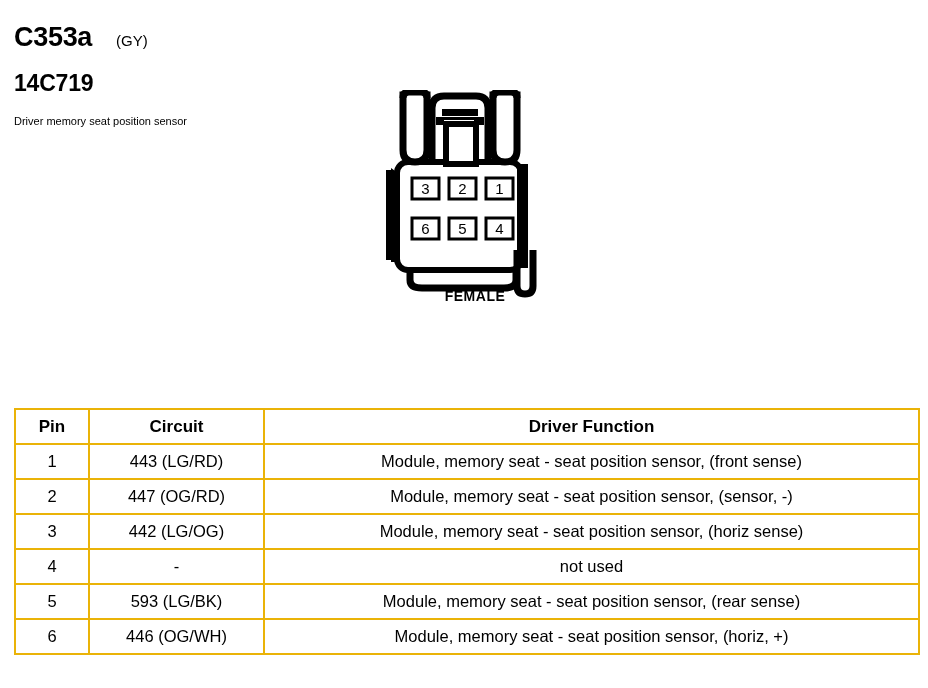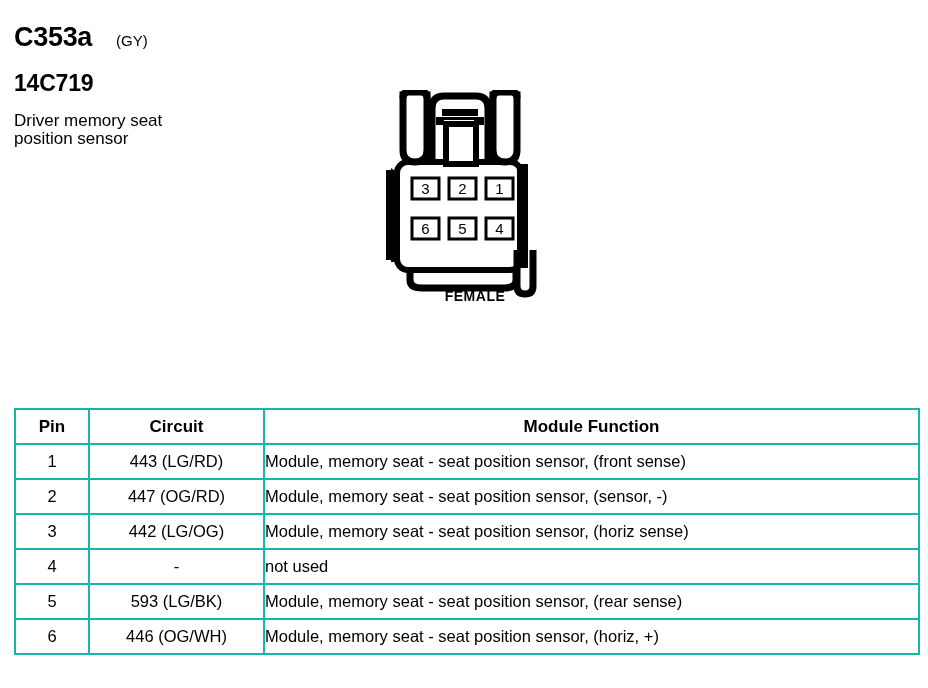--- a/index.html
+++ b/index.html
@@ -41,21 +41,21 @@
     line-height: 18px;
   }
   #connector-part-number {
     font-size: 23px;
     font-weight: bold;
     letter-spacing: -0.2px;
     margin-top: 18px;
     line-height: 26px;
   }
   #connector-description {
-    font-size: 17px;
+    font-size: 11px;
     font-weight: normal;
     line-height: 18px;
     margin-top: 16px;
     width: 210px;
   }
 
   
   #connector-drawing {
     position: absolute;
     left: 380px;
@@ -83,39 +83,39 @@
     top: 408px;
     width: 904px;
   }
   table#pin-table {
     border-collapse: collapse;
     width: 904px;
     table-layout: fixed;
   }
   table#pin-table th,
   table#pin-table td {
-    border: 2px solid #14b8a6;
+    border: 2px solid #eab308;
     height: 33px;
     padding: 0 0 0 0;
     font-size: 16.5px;
     line-height: 33px;
     vertical-align: middle;
   }
   table#pin-table th {
     font-weight: bold;
     text-align: center;
     font-size: 17px;
   }
   col.col-pin      { width: 74px; }
   col.col-circuit  { width: 175px; }
   col.col-function { width: 655px; }
 
   td.cell-pin      { text-align: center; }
   td.cell-circuit  { text-align: center; }
-  td.cell-function { text-align: left; padding-left: 22px; }
+  td.cell-function { text-align: center; padding-left: 22px; }
   th.head-function { text-align: center; }
 </style>
 </head>
 <body>
 
 <div id="header-block">
   <div id="connector-id-row">
     <span id="connector-id">C353a</span>
     <span id="connector-color-code">(GY)</span>
   </div>
@@ -180,21 +180,21 @@
   <table id="pin-table">
     <colgroup>
       <col class="col-pin">
       <col class="col-circuit">
       <col class="col-function">
     </colgroup>
     <thead>
       <tr>
         <th class="head-pin">Pin</th>
         <th class="head-circuit">Circuit</th>
-        <th class="head-function">Module Function</th>
+        <th class="head-function">Driver Function</th>
       </tr>
     </thead>
     <tbody>
       <tr>
         <td class="cell-pin">1</td>
         <td class="cell-circuit">443 (LG/RD)</td>
         <td class="cell-function">Module, memory seat - seat position sensor, (front sense)</td>
       </tr>
       <tr>
         <td class="cell-pin">2</td>

